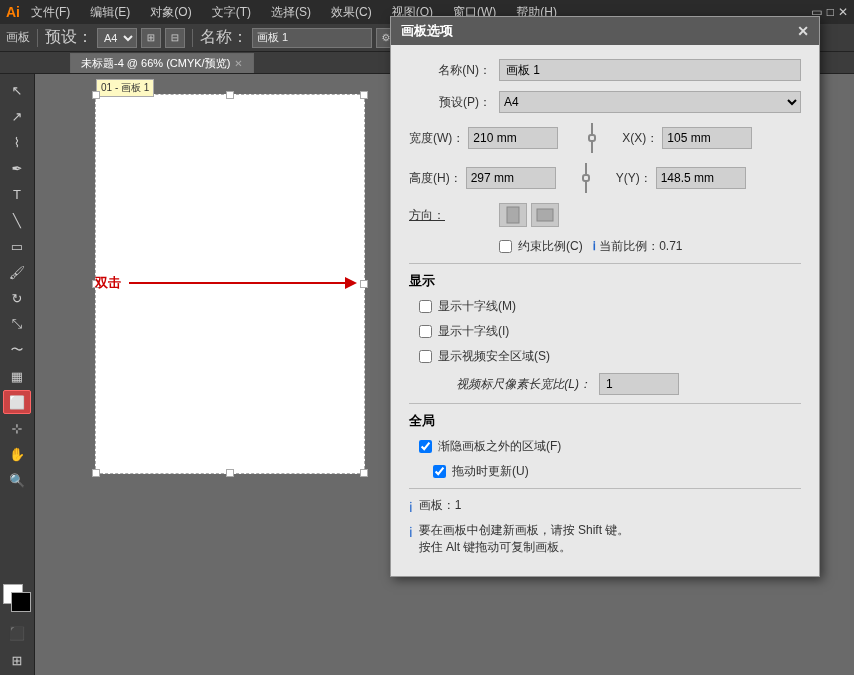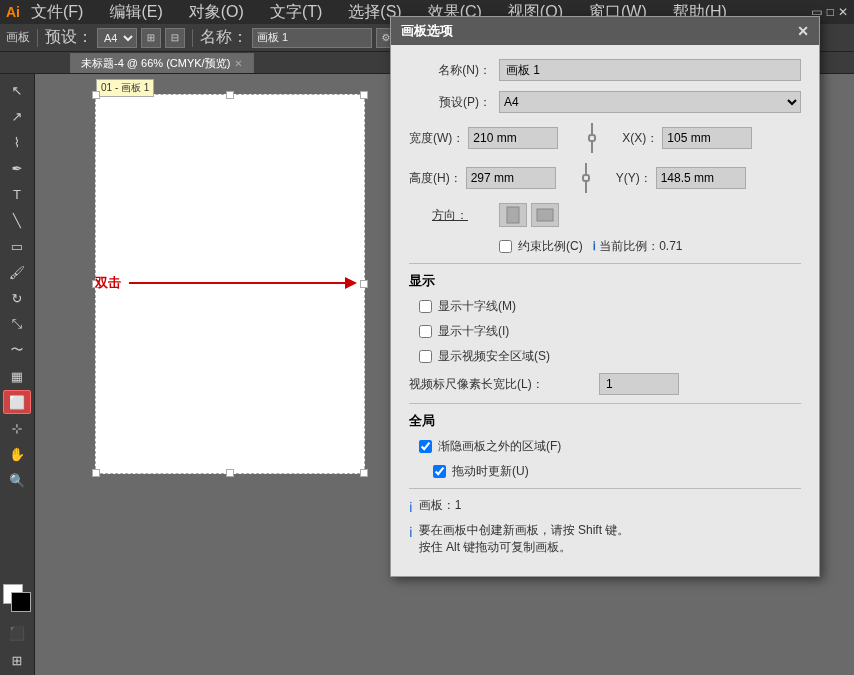--- a/index.html
+++ b/index.html
@@ -15,22 +15,22 @@
       color: #ccc;
     }
     #titlebar .ai-logo {
       color: #ff7f00;
       font-weight: bold;
       font-size: 14px;
       margin-right: 8px;
     }
     #titlebar .menu-bar {
       display: flex;
-      gap: 20px;
-      font-size: 16px;
+      gap: 14px;
+      font-size: 12px;
       color: #ccc;
     }
     #titlebar .menu-bar span {
       cursor: pointer;
       padding: 0 3px;
     }
     #titlebar .right-icons {
       margin-left: auto;
       display: flex;
       align-items: center;
@@ -311,21 +311,21 @@
       border: 1px solid #aaa;
       padding: 0 4px;
       font-size: 12px;
     }
     .dialog-field span { font-size: 11px; color: #555; }
     .orient-row {
       display: flex;
       align-items: center;
       margin-bottom: 10px;
     }
-    .orient-label { width: 90px; font-size: 12px; color: #333; text-align: center; padding-right: 8px; text-decoration: underline; }
+    .orient-label { width: 90px; font-size: 12px; color: #333; text-align: left; padding-right: 8px; text-decoration: underline; }
     .orient-btn {
       width: 28px; height: 24px;
       background: #c8c8c8;
       border: 1px solid #aaa;
       display: flex; align-items: center; justify-content: center;
       cursor: pointer; font-size: 14px; margin-right: 4px;
     }
     .checkbox-row {
       display: flex;
       align-items: center;
@@ -557,21 +557,21 @@
       <div class="checkbox-row" style="margin-left:10px;">
         <input type="checkbox" id="showCross" style="">
         <label for="showCross">显示十字线(I)</label>
       </div>
       <div class="checkbox-row" style="margin-left:10px;">
         <input type="checkbox" id="showVideo" style="">
         <label for="showVideo">显示视频安全区域(S)</label>
       </div>
 
       <div class="dialog-row" style="margin-bottom:8px;">
-        <span class="dialog-label" style="width:190px;text-align:left;">视频标尺像素长宽比(L)：</span>
+        <span class="dialog-label" style="width:190px;text-align:right;font-style:italic;">视频标尺像素长宽比(L)：</span>
         <input class="dialog-input-full" type="text" value="1" style="">
       </div>
 
       <div class="dialog-divider"></div>
 
       <div class="dialog-section">全局</div>
 
       <div class="checkbox-row" style="margin-left:10px;">
         <input type="checkbox" id="fadeOutside" checked="" style="">
         <label for="fadeOutside">渐隐画板之外的区域(F)</label>

